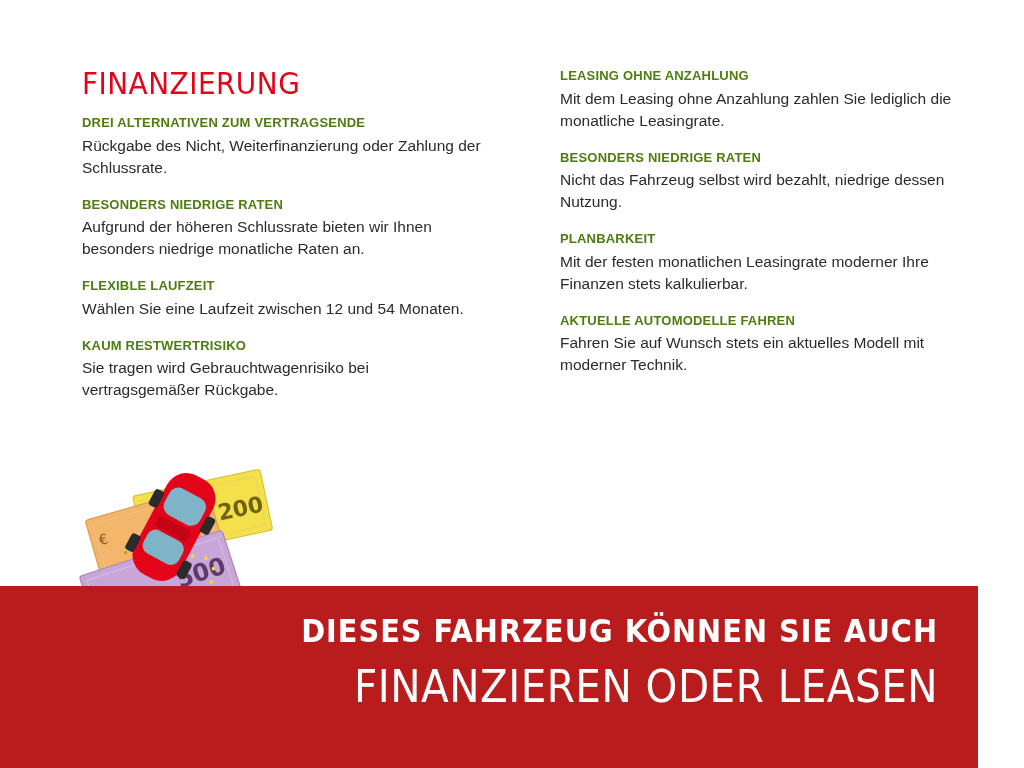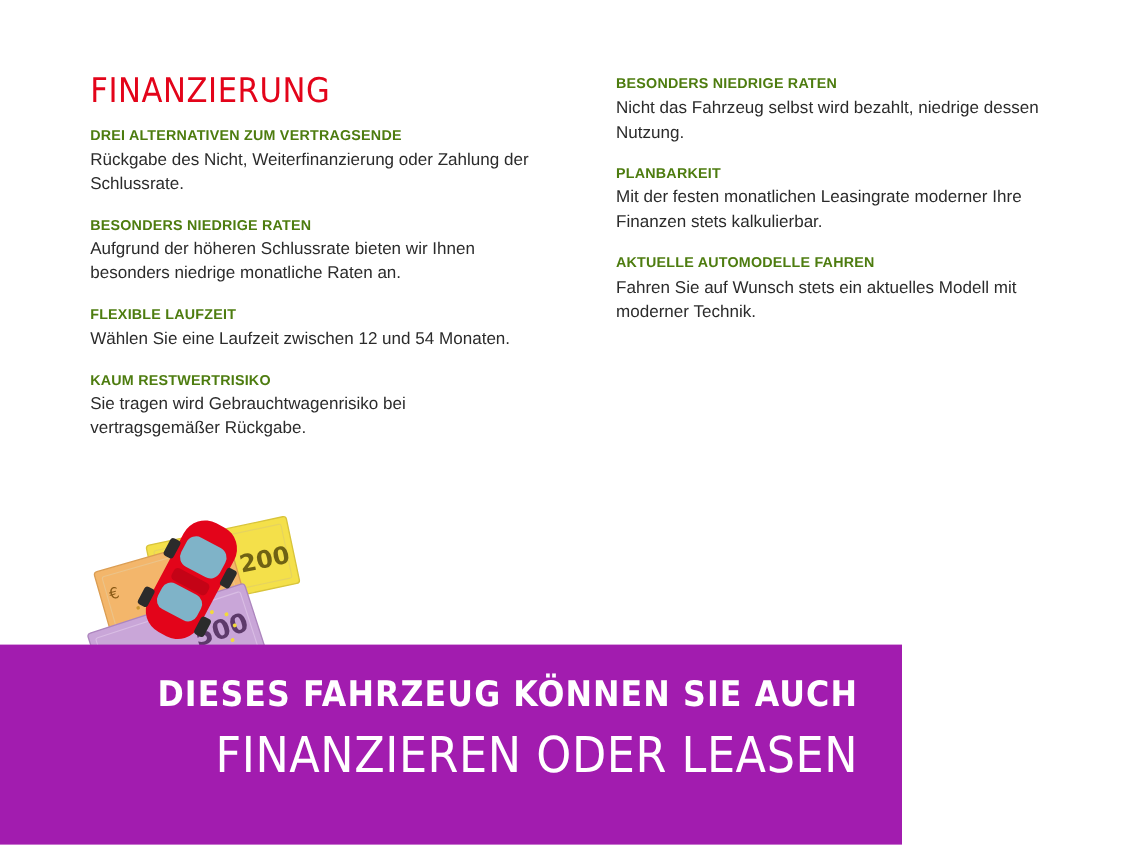--- a/index.html
+++ b/index.html
@@ -64,23 +64,23 @@
     top: 455px;
     width: 220px;
     height: 190px;
   }
 
   
   .banner {
     position: absolute;
     left: 0;
     bottom: 0;
-    width: 820px;
+    width: 978px;
     height: 182px;
-    background: #a21caf;
+    background: #b91c1c;
     color: #ffffff;
   }
   .banner-line1 {
     position: absolute;
     right: 40px;
     top: 26px;
     font-size: 32px;
     font-weight: bold;
     letter-spacing: 1px;
     text-transform: uppercase;
@@ -124,20 +124,24 @@
         <div class="item-body">Wählen Sie eine Laufzeit zwischen 12 und 54 Monaten.</div>
       </div>
       <div class="item">
         <div class="item-head">KAUM RESTWERTRISIKO</div>
         <div class="item-body">Sie tragen wird Gebrauchtwagenrisiko bei vertragsgemäßer Rückgabe.</div>
       </div>
     </div>
 
     <div class="column">
 
+      <div class="item">
+        <div class="item-head">LEASING OHNE ANZAHLUNG</div>
+        <div class="item-body">Mit dem Leasing ohne Anzahlung zahlen Sie lediglich die monatliche Leasingrate.</div>
+      </div>
       <div class="item">
         <div class="item-head">BESONDERS NIEDRIGE RATEN</div>
         <div class="item-body">Nicht das Fahrzeug selbst wird bezahlt, niedrige dessen Nutzung.</div>
       </div>
       <div class="item">
         <div class="item-head">PLANBARKEIT</div>
         <div class="item-body">Mit der festen monatlichen Leasingrate moderner Ihre Finanzen stets kalkulierbar.</div>
       </div>
       <div class="item">
         <div class="item-head">AKTUELLE AUTOMODELLE FAHREN</div>

